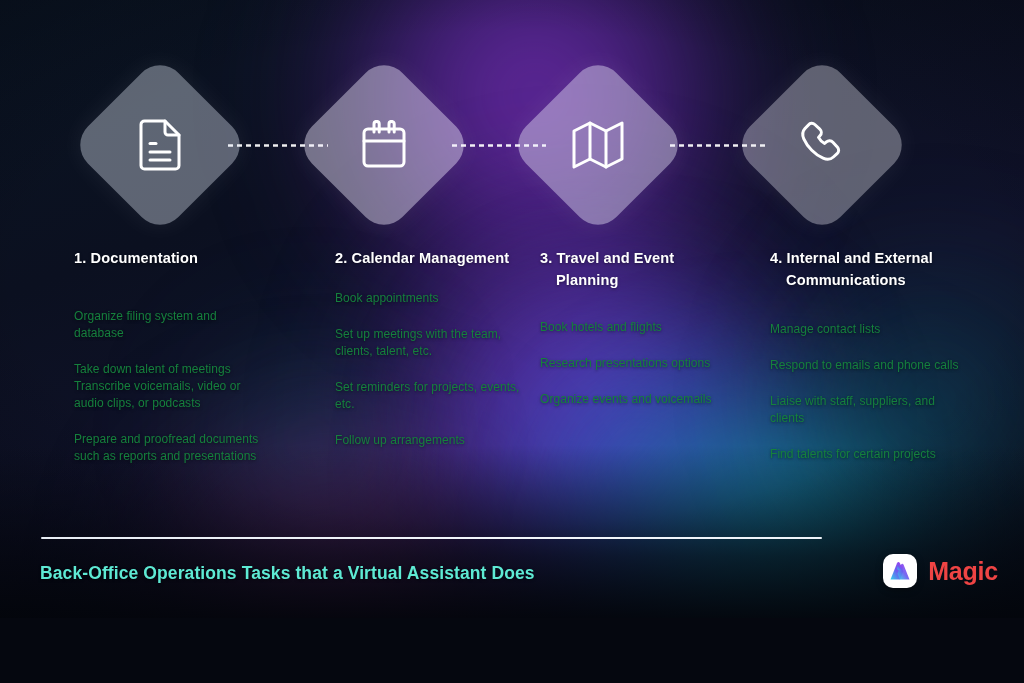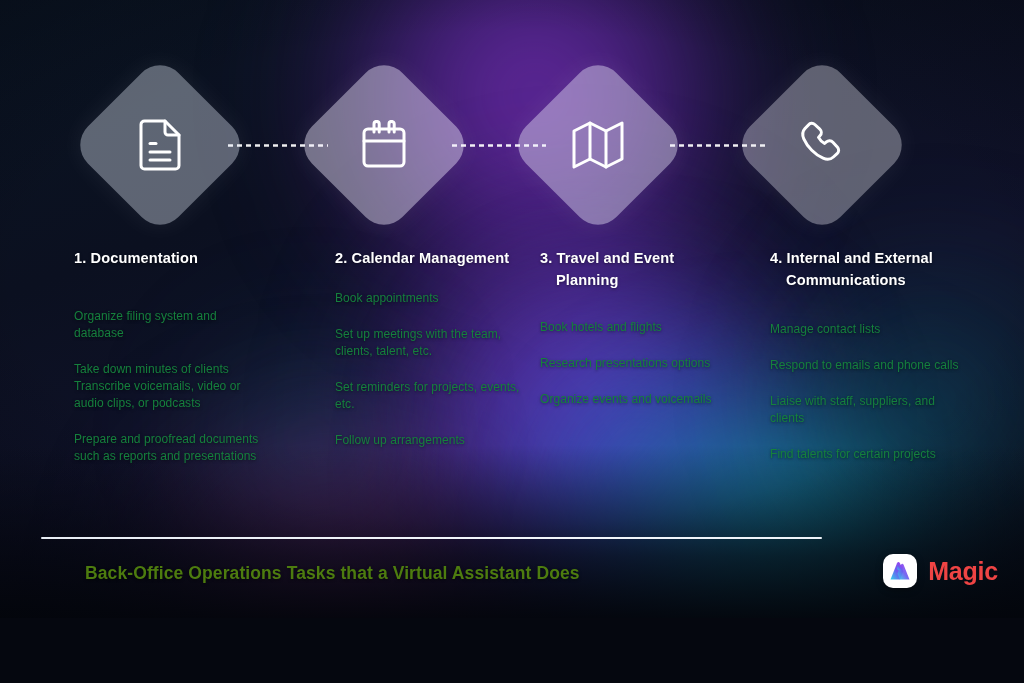--- a/index.html
+++ b/index.html
@@ -128,26 +128,25 @@
 
   #footer-rule {
     position:absolute; left:41px; top:9px;
     width:781px; height:2px;
     background:linear-gradient(to right, #e8edf4 0%, #f2f6fb 60%, #eef3f9 100%);
     border-radius:1px;
   }
 
   #footer-title {
     position:absolute; left:40px; top:35px;
-    color:#4d7c0f;
+    color:#5eead4;
     font-size:17.5px;
     font-weight:bold;
     letter-spacing:.1px;
     text-shadow:0 1px 3px rgba(0,0,0,.5);
-    margin-left:45px;
   }
 
   #brand {
     position:absolute; right:26px; top:26px;
     display:flex; align-items:center; gap:11px;
   }
   #brand-mark {
     width:34px; height:34px;
     border-radius:10px;
     background:#ffffff;
@@ -244,21 +243,21 @@
       </div>
     </div>
   </div>
 
   <div id="columns">
 
     <div class="column" style="left:74px; width:190px;">
       <div class="col-heading">1. Documentation</div>
       <div class="col-items" style="margin-top:38px;">
         <div class="item">Organize filing system and database</div>
-        <div class="item">Take down minutes of clients</div>
+        <div class="item">Take down talent of meetings</div>
         <div class="item tight">Transcribe voicemails, video or audio clips, or podcasts</div>
         <div class="item">Prepare and proofread documents such as reports and presentations</div>
       </div>
     </div>
 
     <div class="column" style="left:315px; width:186px;margin-left:20px;">
       <div class="col-heading">2. Calendar Management</div>
       <div class="col-items" style="margin-top:20px;">
         <div class="item">Book appointments</div>
         <div class="item">Set up meetings with the team, clients, talent, etc.</div>

